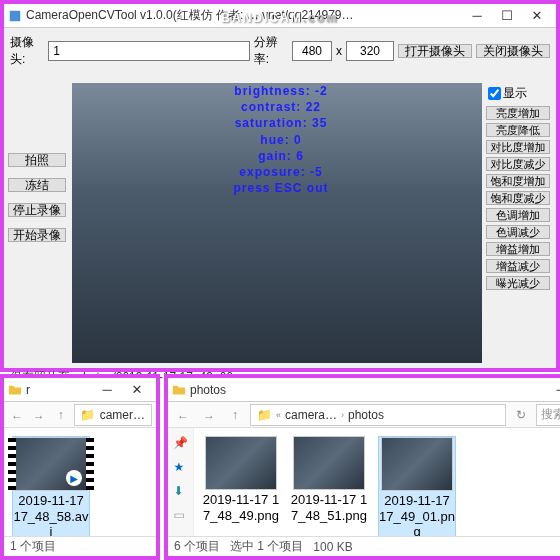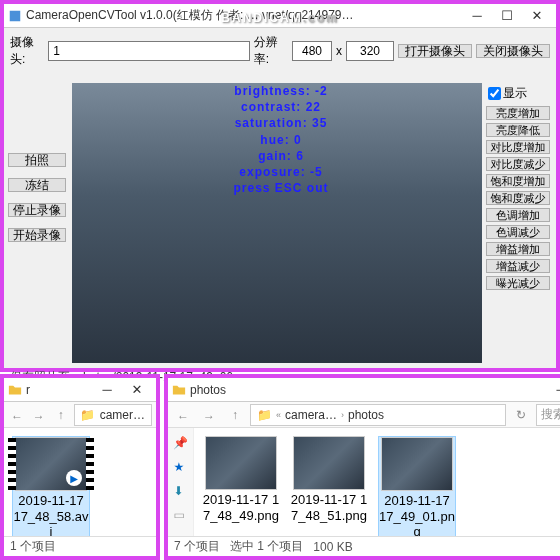--- a/index.html
+++ b/index.html
@@ -206,17 +206,17 @@
         <div class="thumb"></div>
         <div class="fname">2019-11-17 17_48_51.png</div>
       </div>
       <div class="fileitem sel">
         <div class="thumb"></div>
         <div class="fname">2019-11-17 17_49_01.png</div>
       </div>
     </div>
   </div>
   <div class="ex-status">
-    <span>7 个项目</span>
+    <span>6 个项目</span>
     <span>选中 1 个项目</span>
     <span>100 KB</span>
   </div>
 </div>
 
 </body></html>

